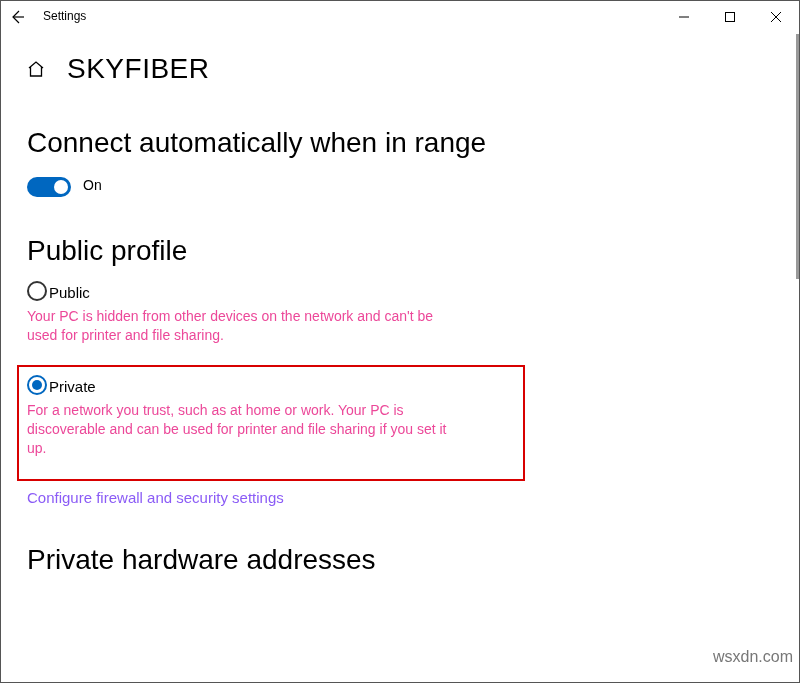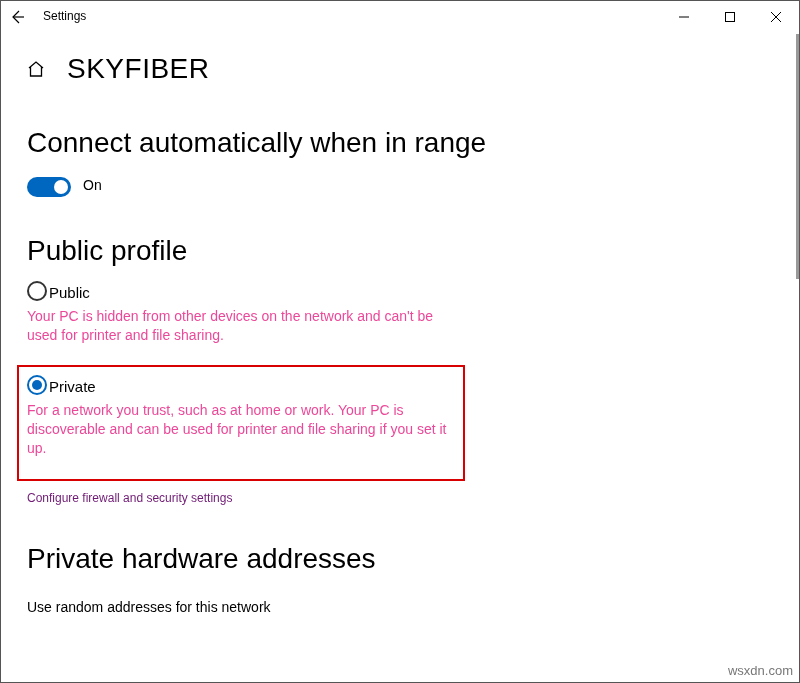--- a/index.html
+++ b/index.html
@@ -72,41 +72,41 @@
       content: ""; width: 10px; height: 10px; border-radius: 50%;
       background: #0067c0;
     }
     .radio-label { font-size: 15px; }
     .desc {
       font-size: 14px; color: #ec4899; line-height: 1.35;
       max-width: 440px;
       margin-bottom: 20px;
     }
     .desc.narrow { max-width: 430px; }
-    .link { color: #701a75; font-size: 12px; margin-bottom: 38px; display: inline-block;}
+    .link { color: #8b5cf6; font-size: 15px; margin-bottom: 38px; display: inline-block;}
     .highlight-box {
       border: 2px solid #d80000;
       padding: 8px 8px 10px 8px;
       margin-left: -10px;
       margin-bottom: 8px;
-      width: 448px;
+      width: 508px;
     }
     .scrollbar-indicator {
       position: absolute;
       right: 0;
       top: 33px;
       width: 3px;
       height: 245px;
       background: #999;
     }
     .watermark {
       position: absolute;
       right: 6px;
-      bottom: 4px;
-      font-size: 13px;
+      bottom: 16px;
+      font-size: 16px;
       color: #777;
       font-family: sans-serif;
     }
     .hw-addr-heading { margin-top: 0; margin-bottom: 24px;}
     .rand-label { font-size: 14px; margin-top: 8px;}
   </style>
 </head>
 <body>
 
 <div class="titlebar">
@@ -171,17 +171,16 @@
     <div class="radio-row">
       <span class="radio selected"></span>
       <span class="radio-label">Private</span>
     </div>
     <p class="desc" style="margin-bottom:12px">For a network you trust, such as at home or work. Your PC is discoverable and can be used for printer and file sharing if you set it up.</p>
   </div>
 
   <a class="link">Configure firewall and security settings</a>
 
   <h2 class="section-heading hw-addr-heading">Private hardware addresses</h2>
-  <p class="rand-label">Use random addresses for this network</p>
 
 </div>
 
 <div class="watermark">wsxdn.com</div>
 
 </body></html>

